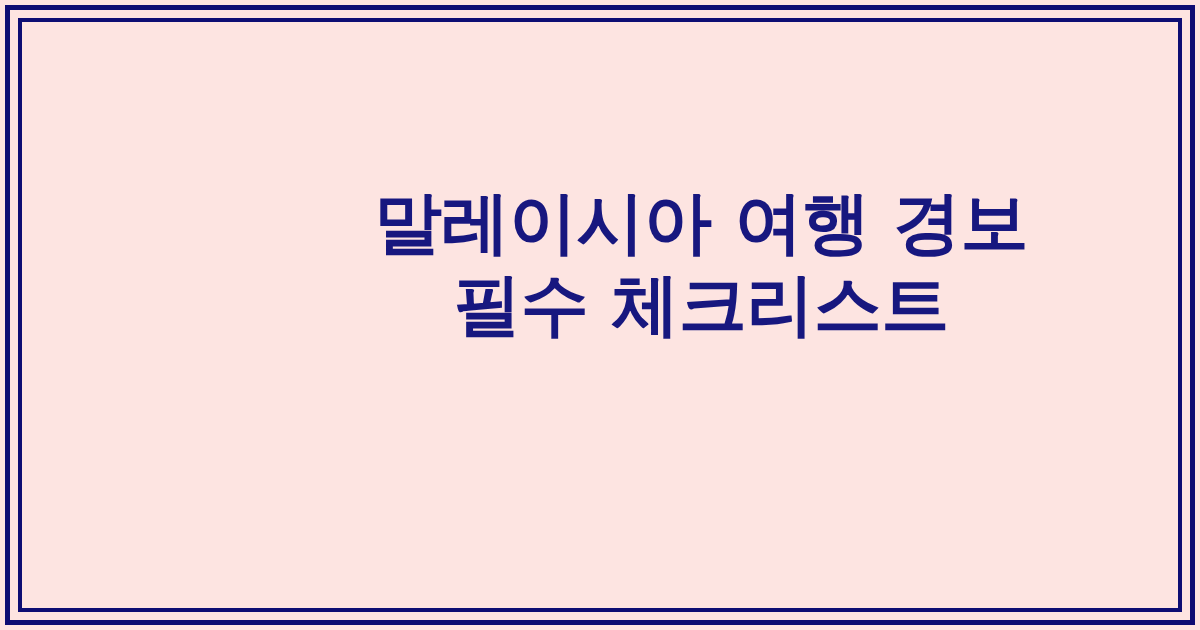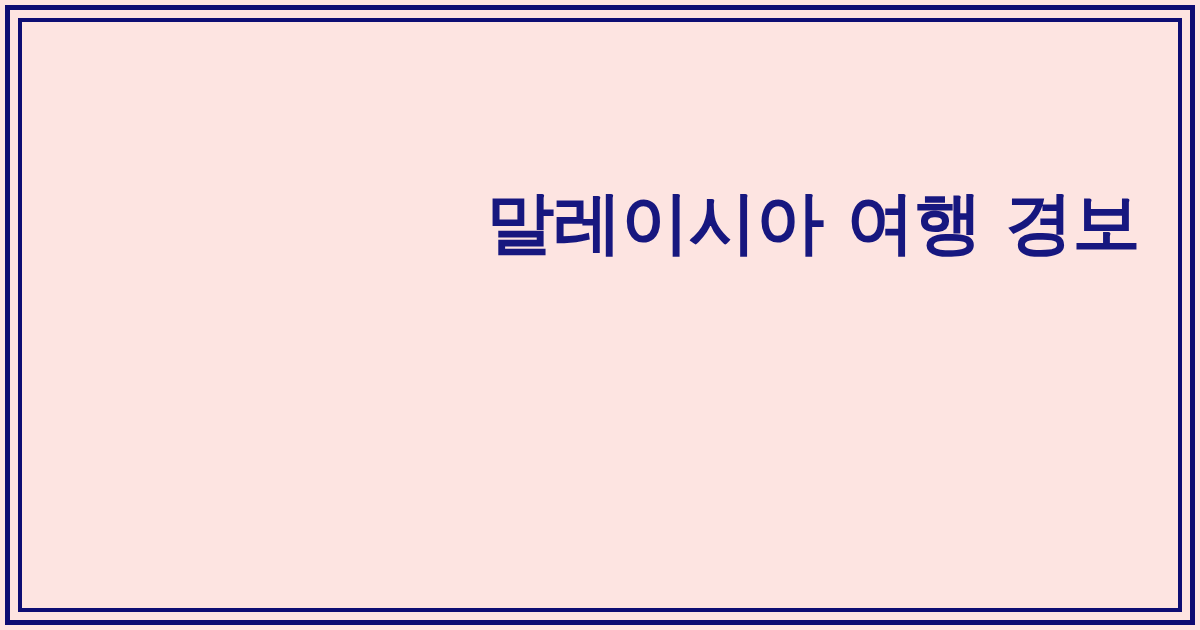--- a/index.html
+++ b/index.html
@@ -59,29 +59,30 @@
     display: block;
     margin: 0;
     padding: 0;
     color: #17177f;
     font-family: "DejaVu Sans", "Liberation Sans", sans-serif;
     font-size: 68px;
     font-weight: 700;
     line-height: 82px;
     letter-spacing: -0.5px;
     white-space: nowrap;
-    text-align: right;
+    text-align: center;
   }
 </style>
 </head>
 <body>
 
 <div class="card">
 
   <div class="frame-outer"></div>
 
   <div class="frame-inner"></div>
 
   <div class="headline-block">
     <span class="headline-line">말레이시아 여행 경보</span>
+    <span class="headline-line">필수 체크리스트</span>
   </div>
 
 </div>
 
 </body></html>

